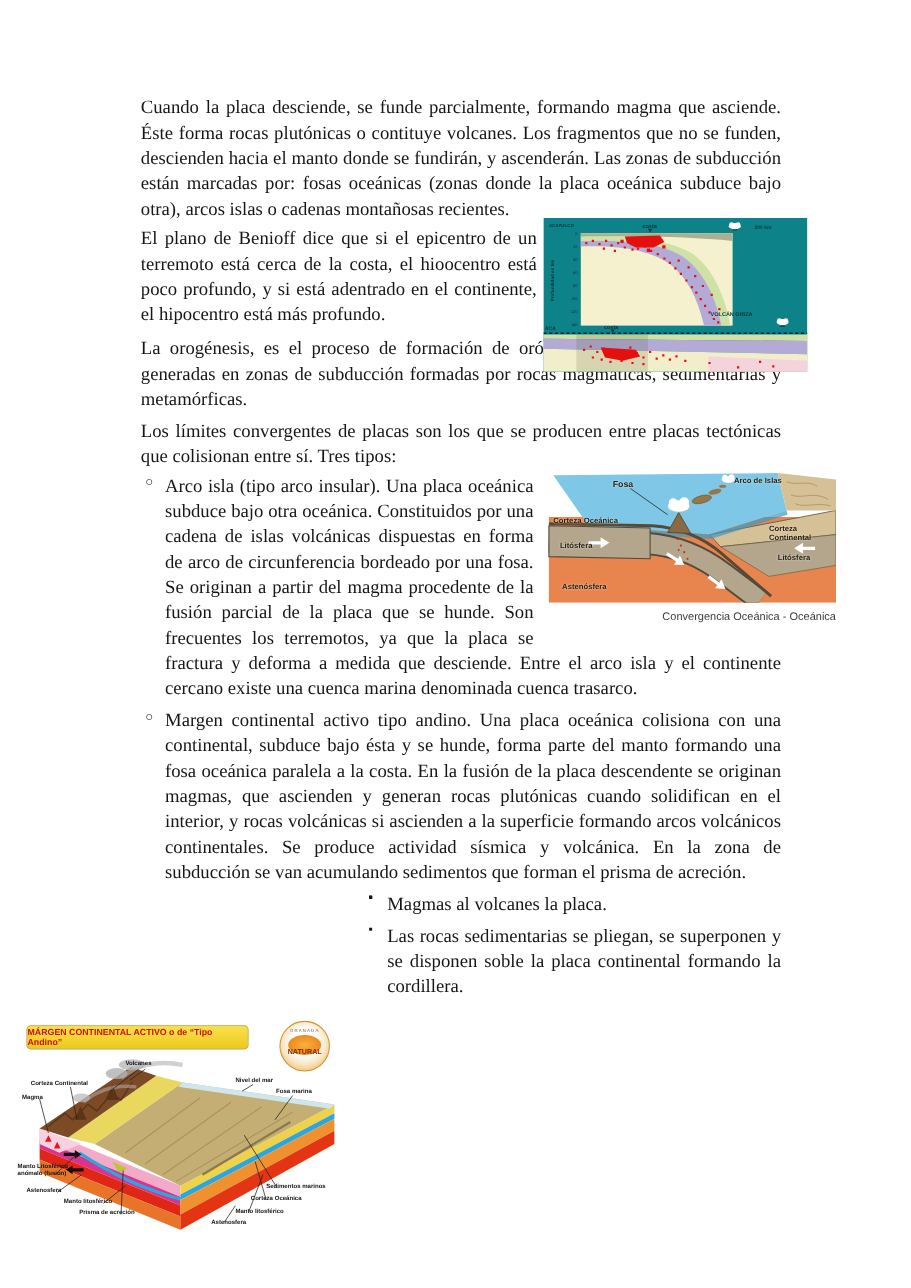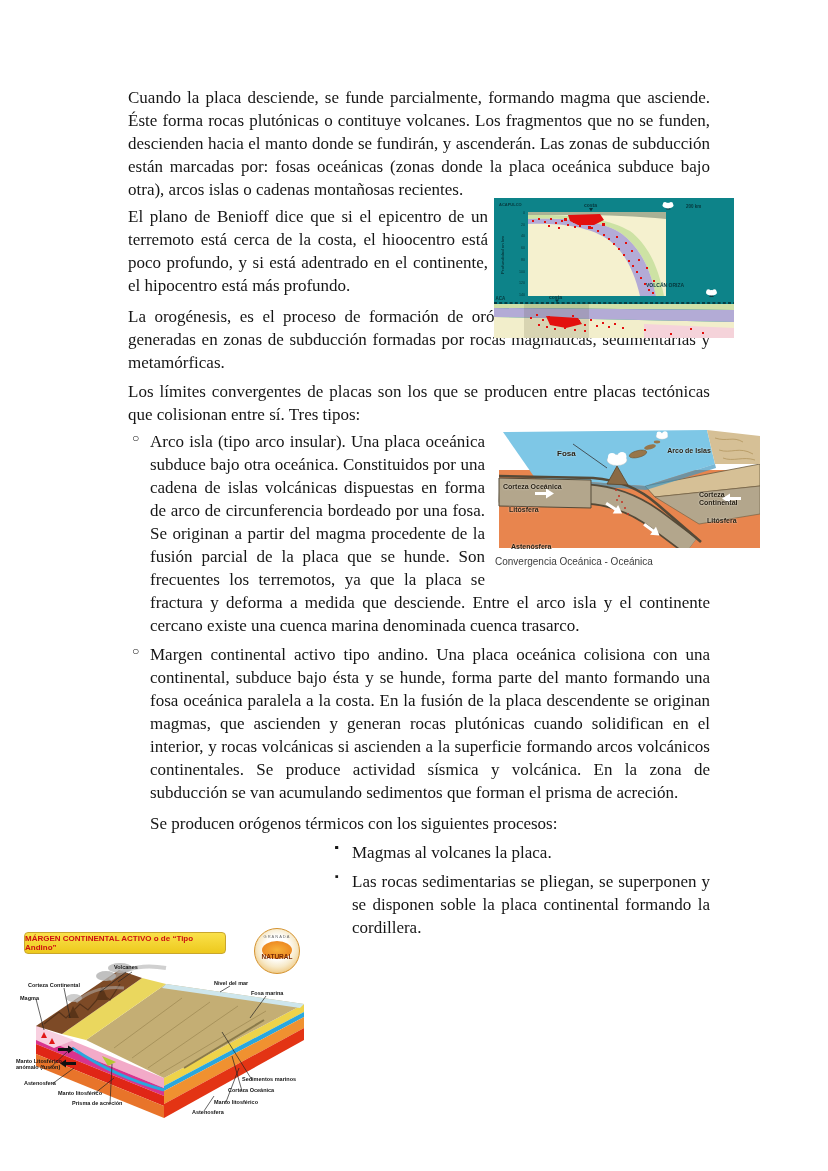--- a/index.html
+++ b/index.html
@@ -10,23 +10,23 @@
   .mt4{margin-top:4px !important;} .mt6{margin-top:6px !important;} .mt8{margin-top:8px !important;}
   .p-narrow{width:360px;}
   .li{position:relative;padding-left:22px;}
   .li .cm{position:absolute;left:4px;top:2px;font-size:12px;line-height:12px;}
   .lb{display:block;}
   
   .conv-fig{float:right;width:265px;margin:2px -50px 2px 10px;}
   .conv-art{position:relative;width:265px;height:118px;}
   .conv-art svg{position:absolute;left:0;top:0;}
   .clbl{position:absolute;font-family:"Liberation Sans","DejaVu Sans",sans-serif;font-weight:bold;
-        font-size:7px;line-height:7.5px;color:#241d10;white-space:nowrap;text-shadow:0 0 2px rgba(255,255,255,.8);margin-top:13px;}
+        font-size:7px;line-height:7.5px;color:#241d10;white-space:nowrap;text-shadow:0 0 2px rgba(255,255,255,.8);}
   .clbl.wrap{white-space:normal;text-align:center;}
-  .conv-cap{font-family:"Liberation Sans","DejaVu Sans",sans-serif;font-size:10px;color:#3c3c3c;text-align:left;margin-top:2px;}
+  .conv-cap{font-family:"Liberation Sans","DejaVu Sans",sans-serif;font-size:10px;color:#3c3c3c;text-align:right;margin-top:2px;}
   
   .benioff{position:absolute;left:494px;top:198px;width:240px;height:140px;}
   
   .andes{position:absolute;left:14px;top:928px;width:300px;height:200px;}
   .andes svg{position:absolute;left:0;top:30px;}
   .andes-banner{position:absolute;left:10px;top:4px;width:200px;height:20px;
         background:linear-gradient(#fae14a,#edc91d);border:1px solid #c9a62d;border-radius:4px;
         display:flex;align-items:center;justify-content:center;
         font-family:"Liberation Sans","DejaVu Sans",sans-serif;font-size:8px;font-weight:bold;color:#cc1111;}
   .logo{position:absolute;left:240px;top:0px;width:44px;height:44px;border-radius:50%;
@@ -125,21 +125,20 @@
           <figcaption class="conv-cap">Convergencia Oceánica - Oceánica</figcaption>
         </figure>
         <span>Arco isla (tipo arco insular). Una placa oceánica subduce bajo otra oceánica. Constituidos por una cadena de islas volcánicas dispuestas en forma de arco de circunferencia bordeado por una fosa. Se originan a partir del magma procedente de la fusión parcial de la placa que se hunde. Son frecuentes los terremotos, ya que la placa se fractura y deforma a medida que desciende. Entre el arco isla y el continente cercano existe una cuenca marina denominada cuenca trasarco.</span>
       </div>
     </div>
 
     <div class="li mt6">
       <span class="cm">○</span>
       <div class="lb">
         <span>Margen continental activo tipo andino. Una placa oceánica colisiona con una continental, subduce bajo ésta y se hunde, forma parte del manto formando una fosa oceánica paralela a la costa. En la fusión de la placa descendente se originan magmas, que ascienden y generan rocas plutónicas cuando solidifican en el interior, y rocas volcánicas si ascienden a la superficie formando arcos volcánicos continentales. Se produce actividad sísmica y volcánica. En la zona de subducción se van acumulando sedimentos que forman el prisma de acreción.</span>
-        <div class="mt8">Se producen orógenos térmicos con los siguientes procesos:</div>
         <div class="sql">
           <div class="sqli">
             <span class="sq">▪</span>
           </div>
           <div class="sqli">
             <span class="sq">▪</span>
           </div>
           <div class="sqli">
             <span class="sq">▪</span>
             <span>Magmas al volcanes la placa.</span>

